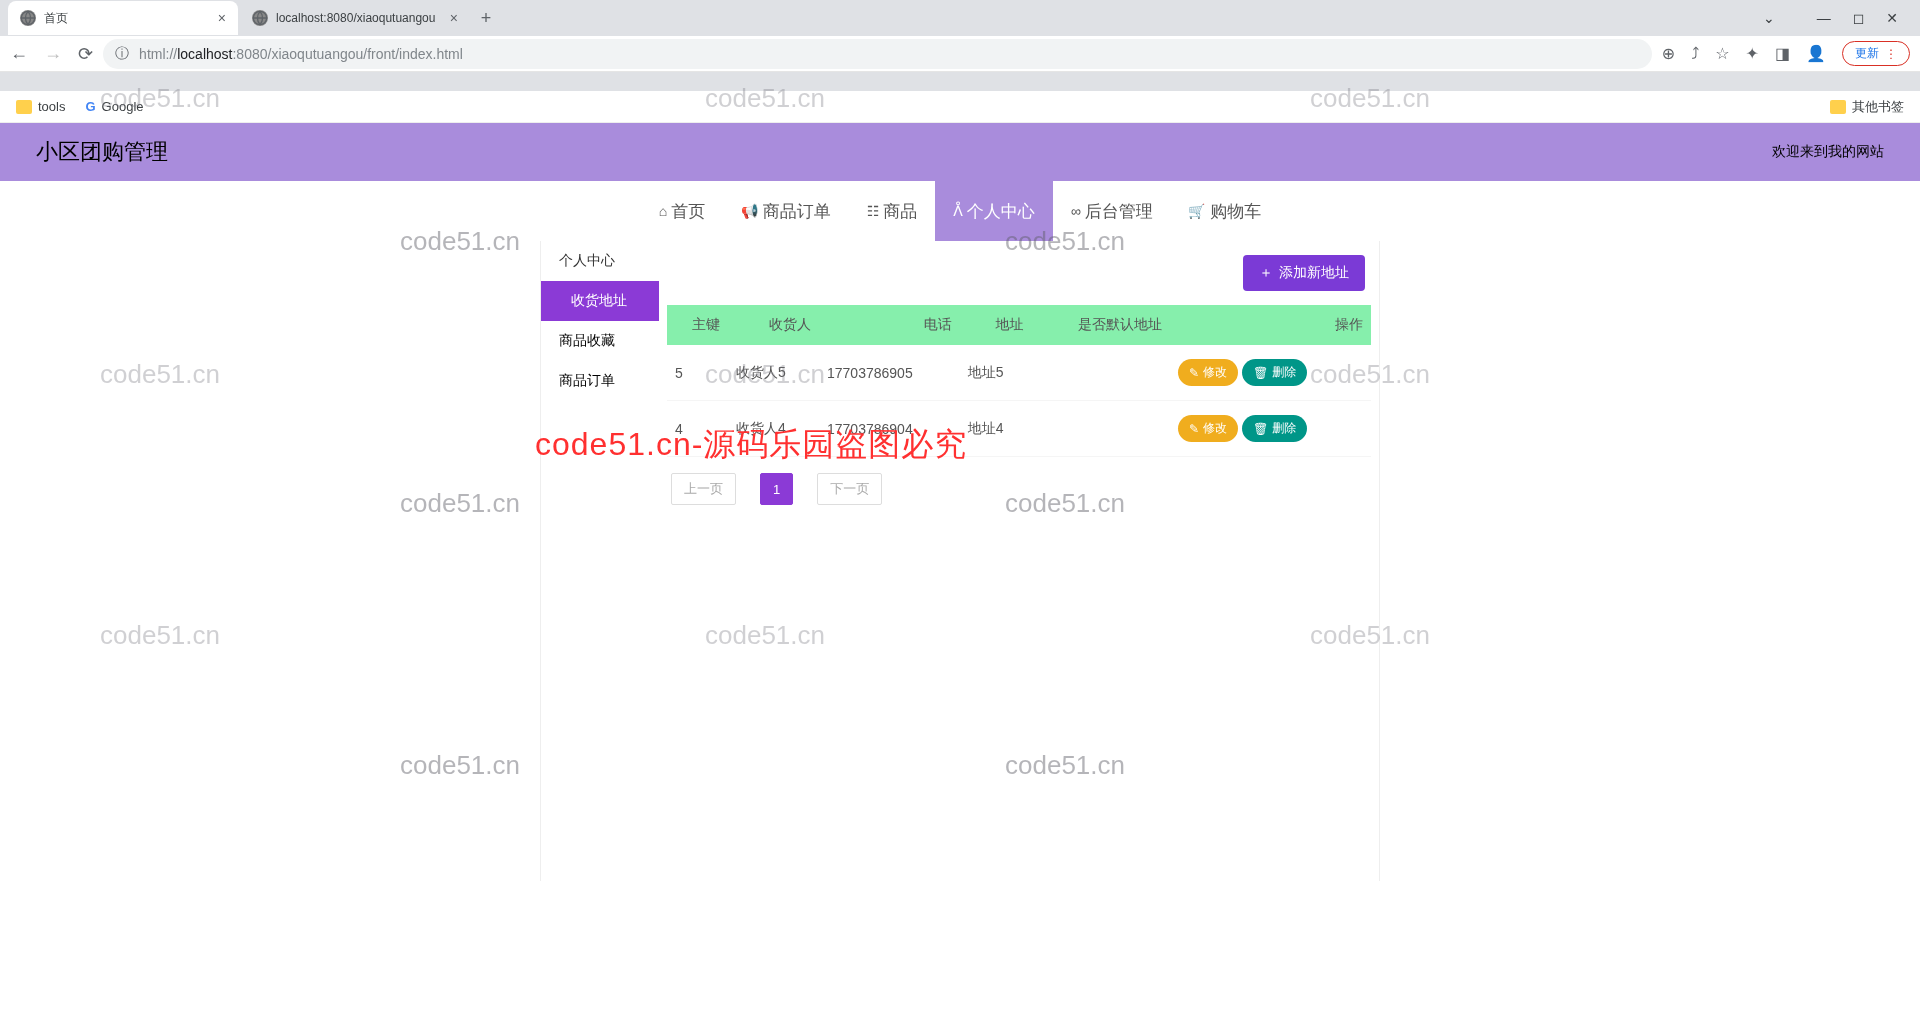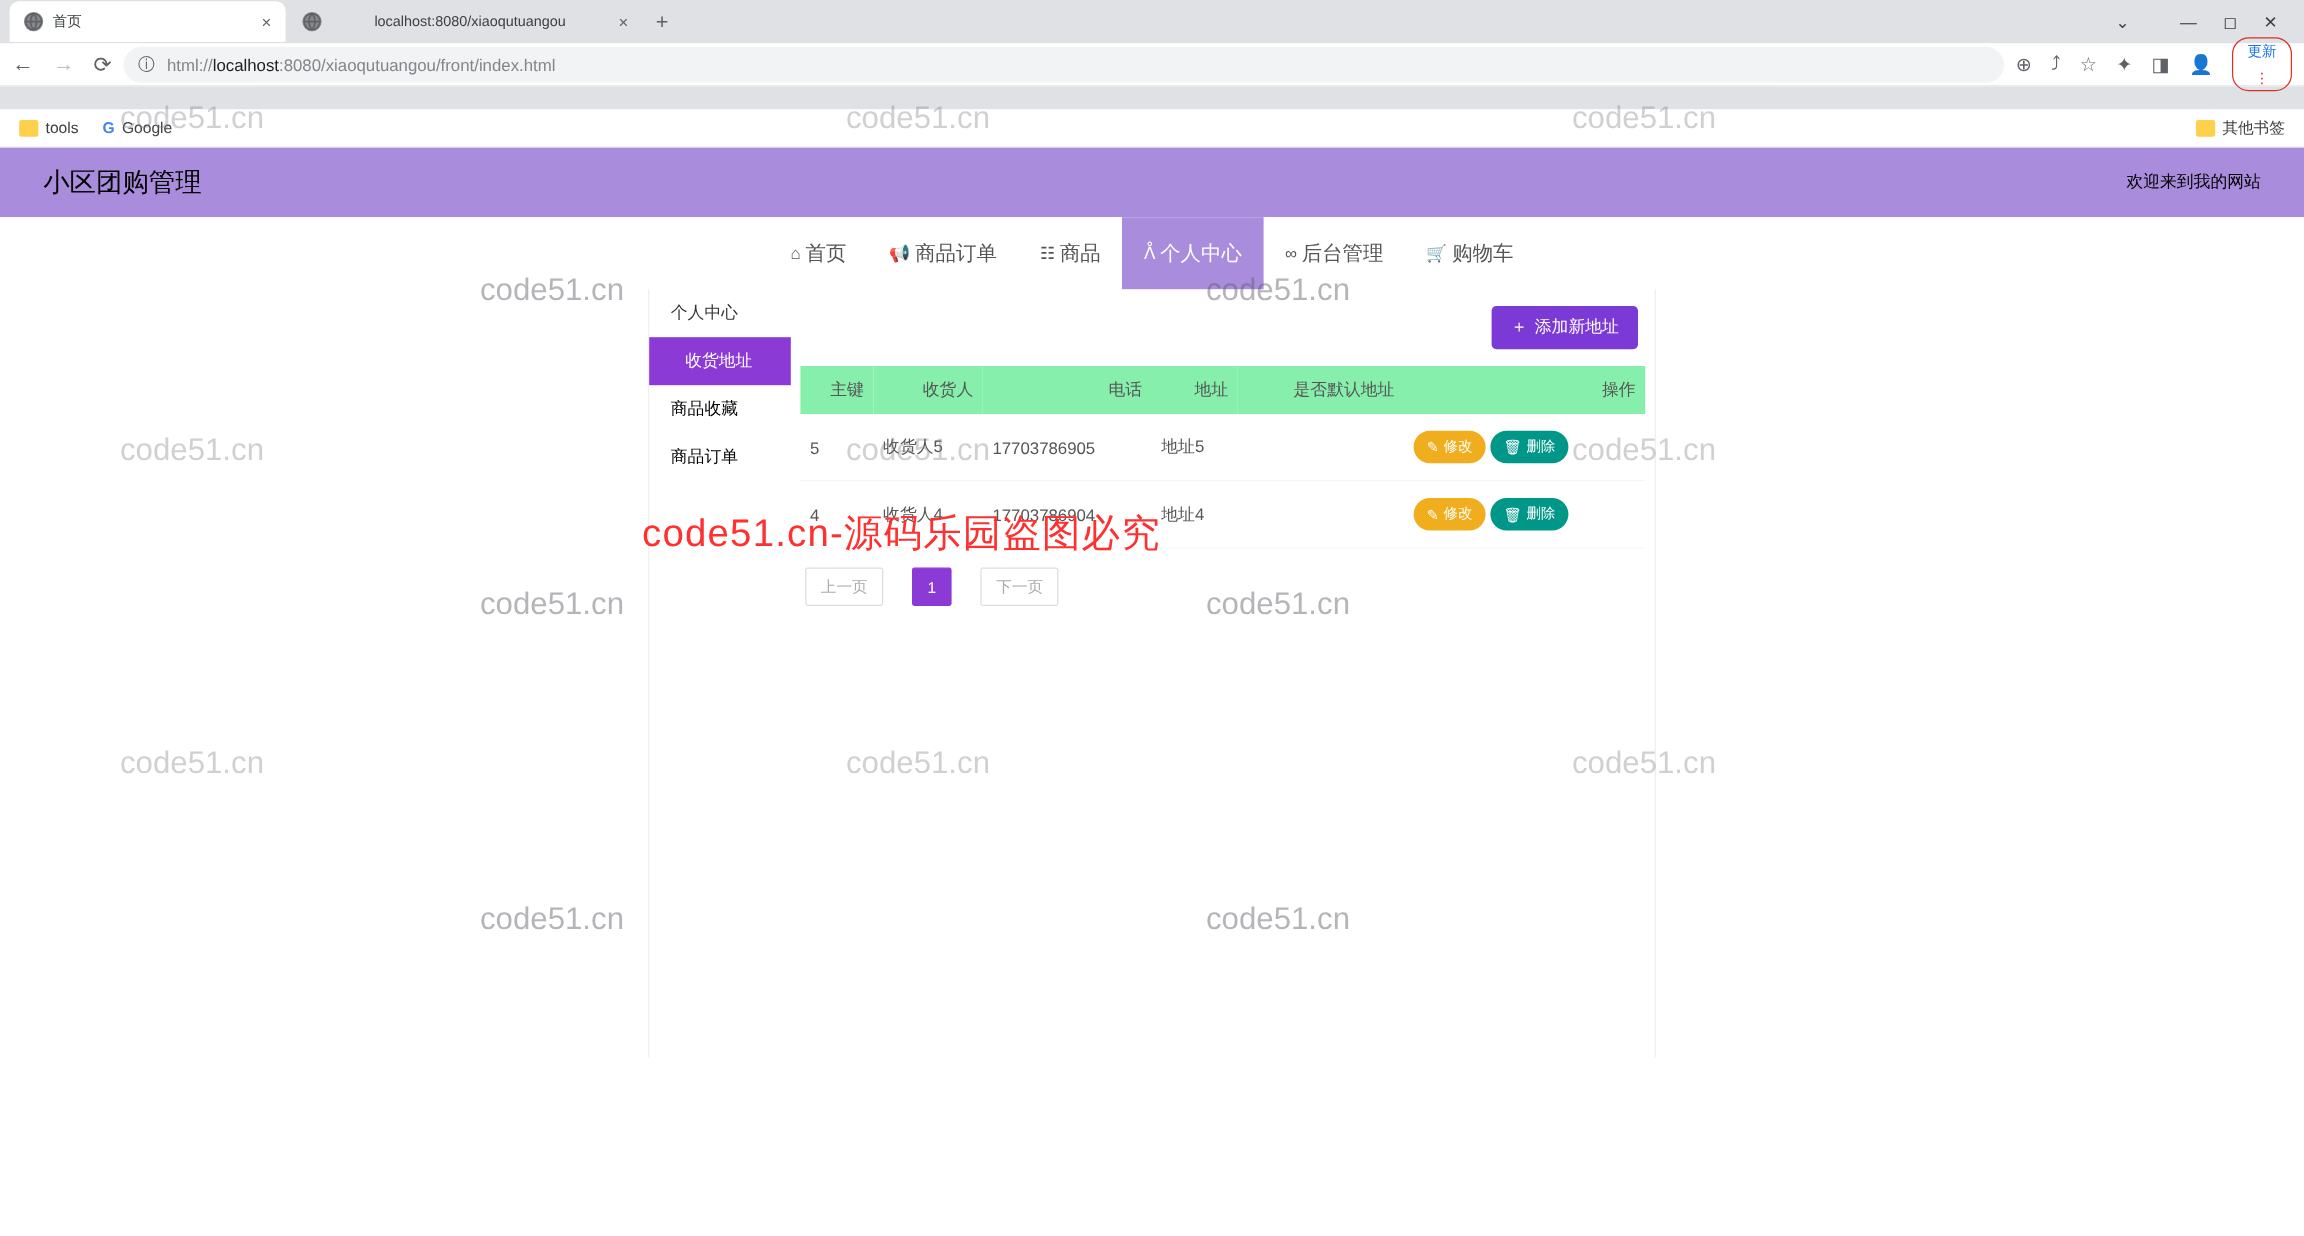--- a/index.html
+++ b/index.html
@@ -3,37 +3,37 @@
 <meta charset="utf-8">
 <style>
 * { margin: 0; padding: 0; box-sizing: border-box; }
 body { font-family: "Microsoft YaHei", Arial, sans-serif; background: #fff; overflow: hidden; }
 
 
 .browser-chrome { background: #dfe1e5; }
 .tab-bar { display: flex; align-items: center; height: 36px; padding: 0 8px; }
 .tab { display: flex; align-items: center; height: 34px; padding: 0 12px; margin-right: 2px; border-radius: 8px 8px 0 0; font-size: 12px; color: #3c4043; min-width: 230px; position: relative; }
 .tab.active { background: #fff; }
-.tab.inactive { background: transparent; gap: 36px; }
+.tab.inactive { background: transparent; }
 .tab .fav { width: 16px; height: 16px; margin-right: 8px; border-radius: 50%; background: #888; display: inline-flex; align-items: center; justify-content: center; color: #fff; font-size: 10px; }
 .tab .fav svg { width: 16px; height: 16px; fill: #5f6368; }
 .tab .close { margin-left: auto; padding-left: 8px; color: #5f6368; font-size: 14px; }
 .newtab { width: 28px; text-align: center; color: #5f6368; font-size: 18px; }
 .win-controls { margin-left: auto; display: flex; gap: 22px; padding-right: 14px; color: #3c4043; }
 .win-controls span { font-size: 14px; }
 .chev { font-size: 16px; margin-right: 20px; color: #3c4043; }
 
 .addr-bar { display: flex; align-items: center; height: 36px; padding: 0 10px; background: #fff; border-bottom: 1px solid #e5e5e5; gap: 10px; }
 .nav-icons { display: flex; gap: 16px; color: #5f6368; font-size: 18px; align-items: center; }
 .nav-icons .dim { color: #bdbdbd; }
 .url-box { flex: 1; display: flex; align-items: center; height: 30px; padding: 0 12px; border-radius: 20px; background: #f1f3f4; color: #202124; font-size: 14px; }
 .url-box .info { width: 16px; margin-right: 8px; color: #5f6368; }
 .url-box .dim { color: #80868b; }
 .right-icons { display: flex; gap: 16px; color: #5f6368; font-size: 16px; align-items: center; }
-.update-btn { border: 1px solid #d93025; color: #1a73e8; padding: 3px 12px; border-radius: 14px; font-size: 12px; display: flex; align-items: center; gap: 6px; flex-direction: column; }
+.update-btn { border: 1px solid #d93025; color: #1a73e8; padding: 3px 12px; border-radius: 14px; font-size: 12px; display: flex; align-items: center; gap: 6px; }
 .update-btn .dots { color: #d93025; }
 
 .bookmarks { display: flex; align-items: center; height: 32px; padding: 0 16px; font-size: 13px; color: #3c4043; gap: 20px; background: #fff; border-bottom: 1px solid #eee; margin-top: 19px; }
 .bookmarks .bfolder { width: 16px; height: 14px; background: #ffd04c; display: inline-block; vertical-align: middle; margin-right: 6px; border-radius: 2px; }
 .bookmarks .spacer { flex: 1; }
 .g-icon { font-weight: bold; color: #4285f4; margin-right: 6px; }
 
 
 .page { position: relative; height: calc(100vh - 104px); background: #fff; }
 .wm { position: absolute; color: rgba(120,120,130,0.35); font-size: 26px; font-weight: 500; pointer-events: none; z-index: 5; }

